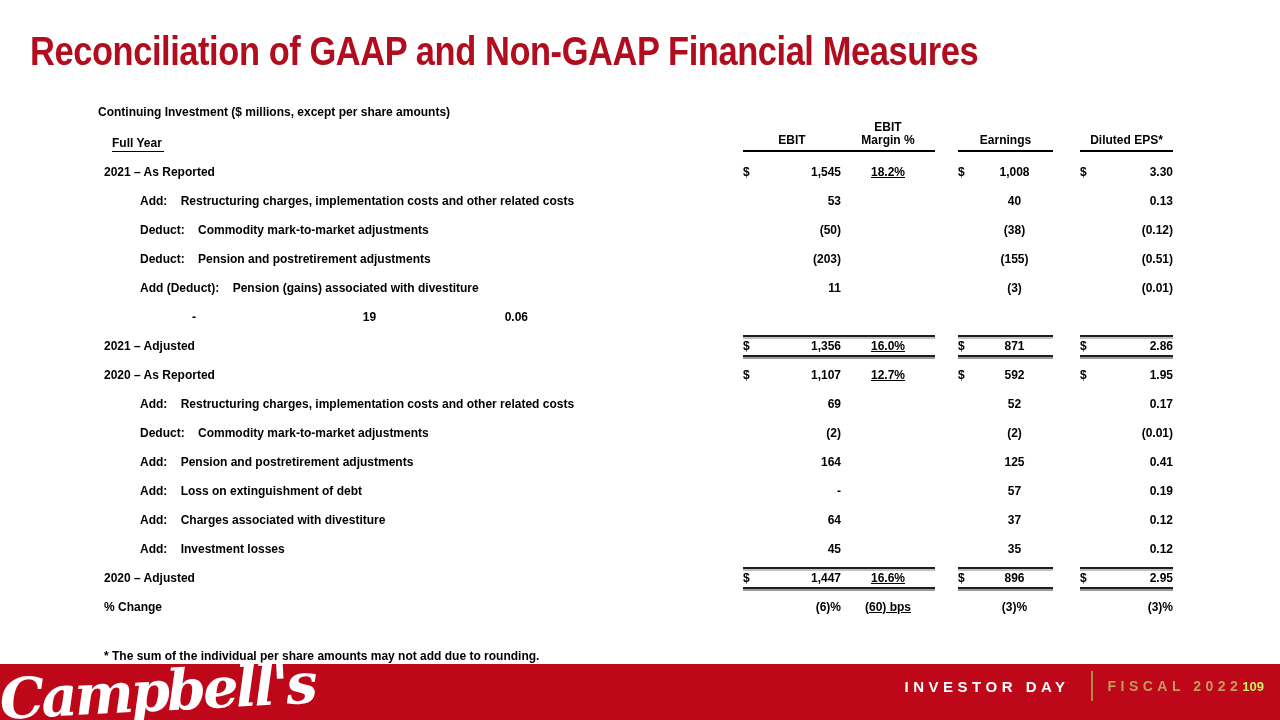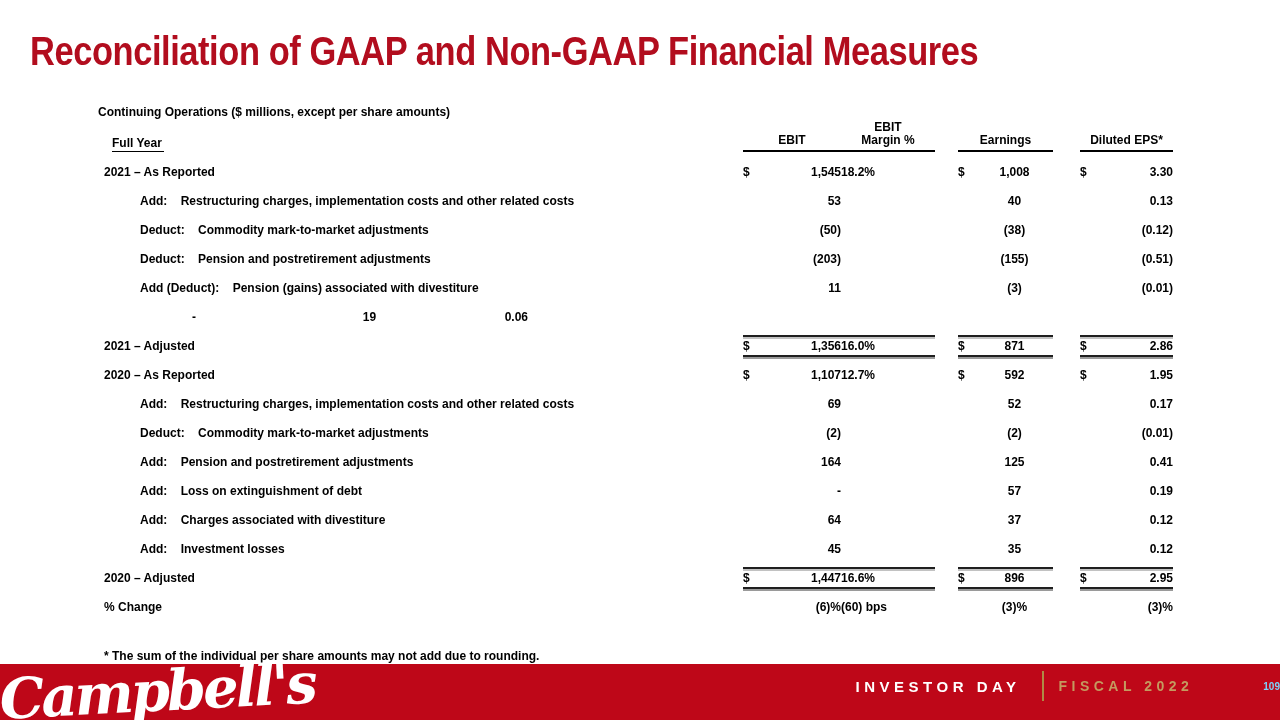--- a/index.html
+++ b/index.html
@@ -43,21 +43,21 @@
   .h-ebit { width:98px; text-align:center; font-size:12px; align-self:flex-end; }
   .h-margin { width:94px; text-align:center; font-size:12px; line-height:13px; }
 
   .rows { margin-top:5px; }
   .row { display:flex; height:29px; align-items:center; font-size:12px; font-weight:bold; color:var(--ink); }
   .row .c.label { padding-left:6px; white-space:pre; }
   .row.indent .c.label { padding-left:42px; }
   .row .g { align-items:center; }
   .d  { width:20px; text-align:left; }
   .v.ebit   { width:78px; text-align:right; }
-  .v.margin { width:94px; text-align:left; }
+  .v.margin { width:94px; text-align:center;text-decoration:underline; }
   .g2 .d, .g3 .d { width:18px; }
   .v.earn { width:77px; text-align:center; }
   .v.eps  { width:75px; text-align:right; }
   .row.total .g {
     height:22px; align-self:center; align-items:center;
     border-top:2px solid #1f1f1f; border-bottom:2px solid #1f1f1f;
     box-shadow:0 2px 0 #9a9a9a, inset 0 2px 0 #c2c2c2;
   }
 
   .footnote {
@@ -69,34 +69,34 @@
     position:absolute; left:0; top:664px; width:1280px; height:56px;
     background:var(--bar-red);
   }
   .logo {
     position:absolute; left:-2px; top:2px;
     font-family:"DejaVu Serif", serif; font-style:italic; font-weight:bold;
     font-size:56px; color:#fff; letter-spacing:-3px; white-space:nowrap;
     transform:rotate(-3deg); transform-origin:left top;
   }
   .footer-right {
-    position:absolute; right:0; top:0; height:44px;
+    position:absolute; right:16px; top:0; height:44px;
     display:flex; align-items:center; 
   }
   .investor { color:#fff; font-size:15px; font-weight:bold; letter-spacing:4.5px; white-space:nowrap; }
   .divider  { width:2px; height:30px; background:#B08A45; margin:0 14px 0 22px; }
   .fiscal   { color:var(--gold); font-size:14px; font-weight:bold; letter-spacing:4.5px; white-space:nowrap; }
-  .page     { color:#7dd3fc; font-size:10px; font-weight:bold; margin-left:70px; }
+  .page     { color:#bef264; font-size:13px; font-weight:bold; }
 </style>
 </head>
 <body style="--title-red: #B20D1E; --bar-red: #BE0718; --gold: #C49A5F;">
 
 <h1 class="title">Reconciliation of GAAP and Non-GAAP Financial Measures</h1>
 
-<div class="caption">Continuing Operations ($ millions, except per share amounts)</div>
+<div class="caption">Continuing Investment ($ millions, except per share amounts)</div>
 
 <div class="table">
   <div class="thead">
     <div class="c label">
       <span class="fullyear">Full Year</span>
     </div>
     <div class="g g1">
       <div class="h-ebit">EBIT</div>
       <div class="h-margin">
         <span>EBIT</span><br>

